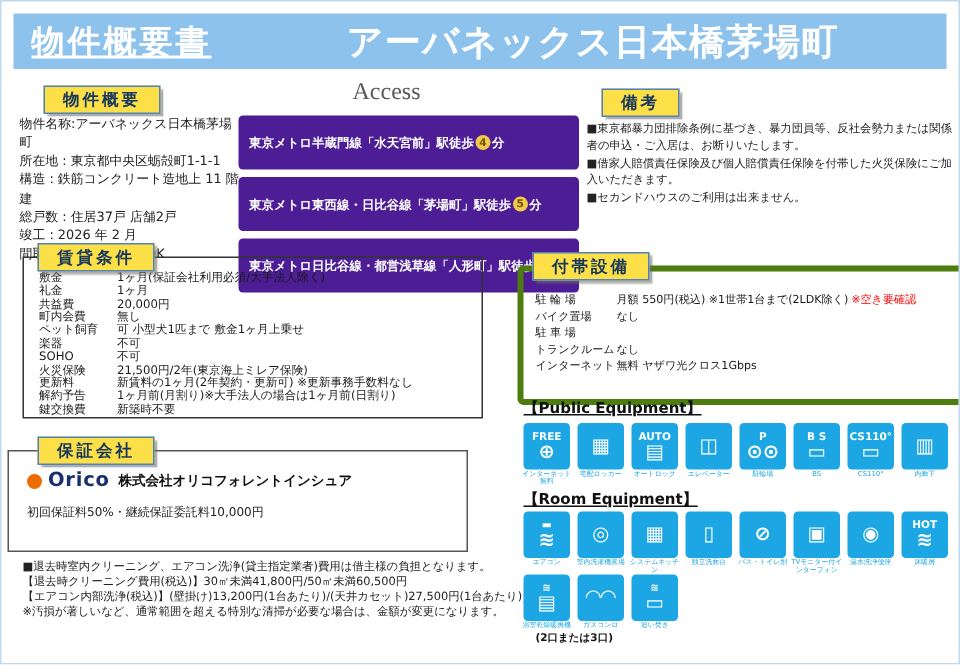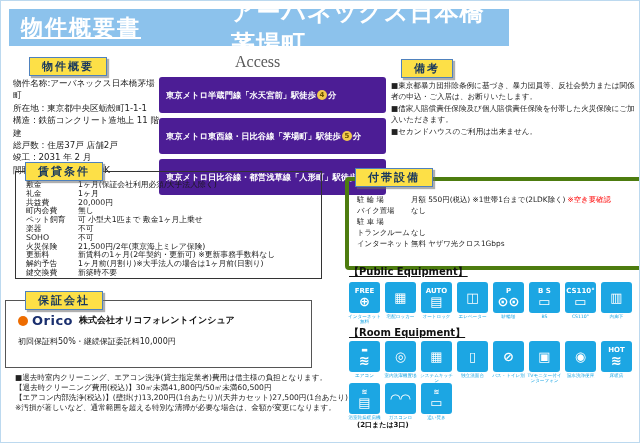--- a/index.html
+++ b/index.html
@@ -1,20 +1,20 @@
 <!DOCTYPE html>
 <html><head>
 <meta charset="utf-8">
 <style>
   html,body{margin:0;padding:0;background:#fff;}
   .page{position:relative;width:640px;height:443px;background:#fff;overflow:hidden;
         font-family:"DejaVu Sans","Liberation Sans",sans-serif;color:#1a1a1a;
         border:1px solid #bcd9ef;box-sizing:border-box;}
   
-  .hdr{position:absolute;left:8px;top:8px;width:500px;height:37px;background:#8CC2EC;
+  .hdr{position:absolute;left:8px;top:8px;width:622px;height:37px;background:#8CC2EC;
        display:flex;align-items:center;}
   .hdr .doc{color:#fff;font-weight:bold;font-size:22px;letter-spacing:2px;margin-left:12px;
             text-decoration:underline;}
   .hdr .name{position:absolute;left:222px;color:#fff;font-weight:bold;font-size:24px;letter-spacing:1px;}
   
   .sec-label{position:absolute;background:#fde047;border:1px solid #4F81BD;color:#17375E;
              font-weight:bold;font-size:11px;padding:1px 12px;letter-spacing:2px;
              box-shadow:2px 2px 1px rgba(110,110,110,.55);z-index:6;white-space:nowrap;}
   
   .overview{position:absolute;left:12px;top:76px;width:150px;font-size:8.6px;line-height:12.4px;color:#222;}
@@ -74,21 +74,21 @@
     <span class="doc">物件概要書</span>
     <span class="name">アーバネックス日本橋茅場町</span>
   </div>
 
   <div class="sec-label" style="left:28px;top:56px;">物件概要</div>
   <div class="overview">
     <div>物件名称:アーバネックス日本橋茅場町</div>
       <div>所在地 : 東京都中央区蛎殻町1-1-1</div>
       <div>構造 : 鉄筋コンクリート造地上 11 階建</div>
       <div>総戸数 : 住居37戸 店舗2戸</div>
-      <div>竣工 : 2031 年 2 月</div>
+      <div>竣工 : 2026 年 2 月</div>
       <div>間取 : 1DK/1LDK /2LDK</div>
   </div>
 
   <div class="access-title">Access</div>
   <div class="access">
     <div class="acc-row">
         <span>東京メトロ半蔵門線「水天宮前」駅徒歩</span>
         <span class="badge">4</span>
         <span>分</span>
       </div>

